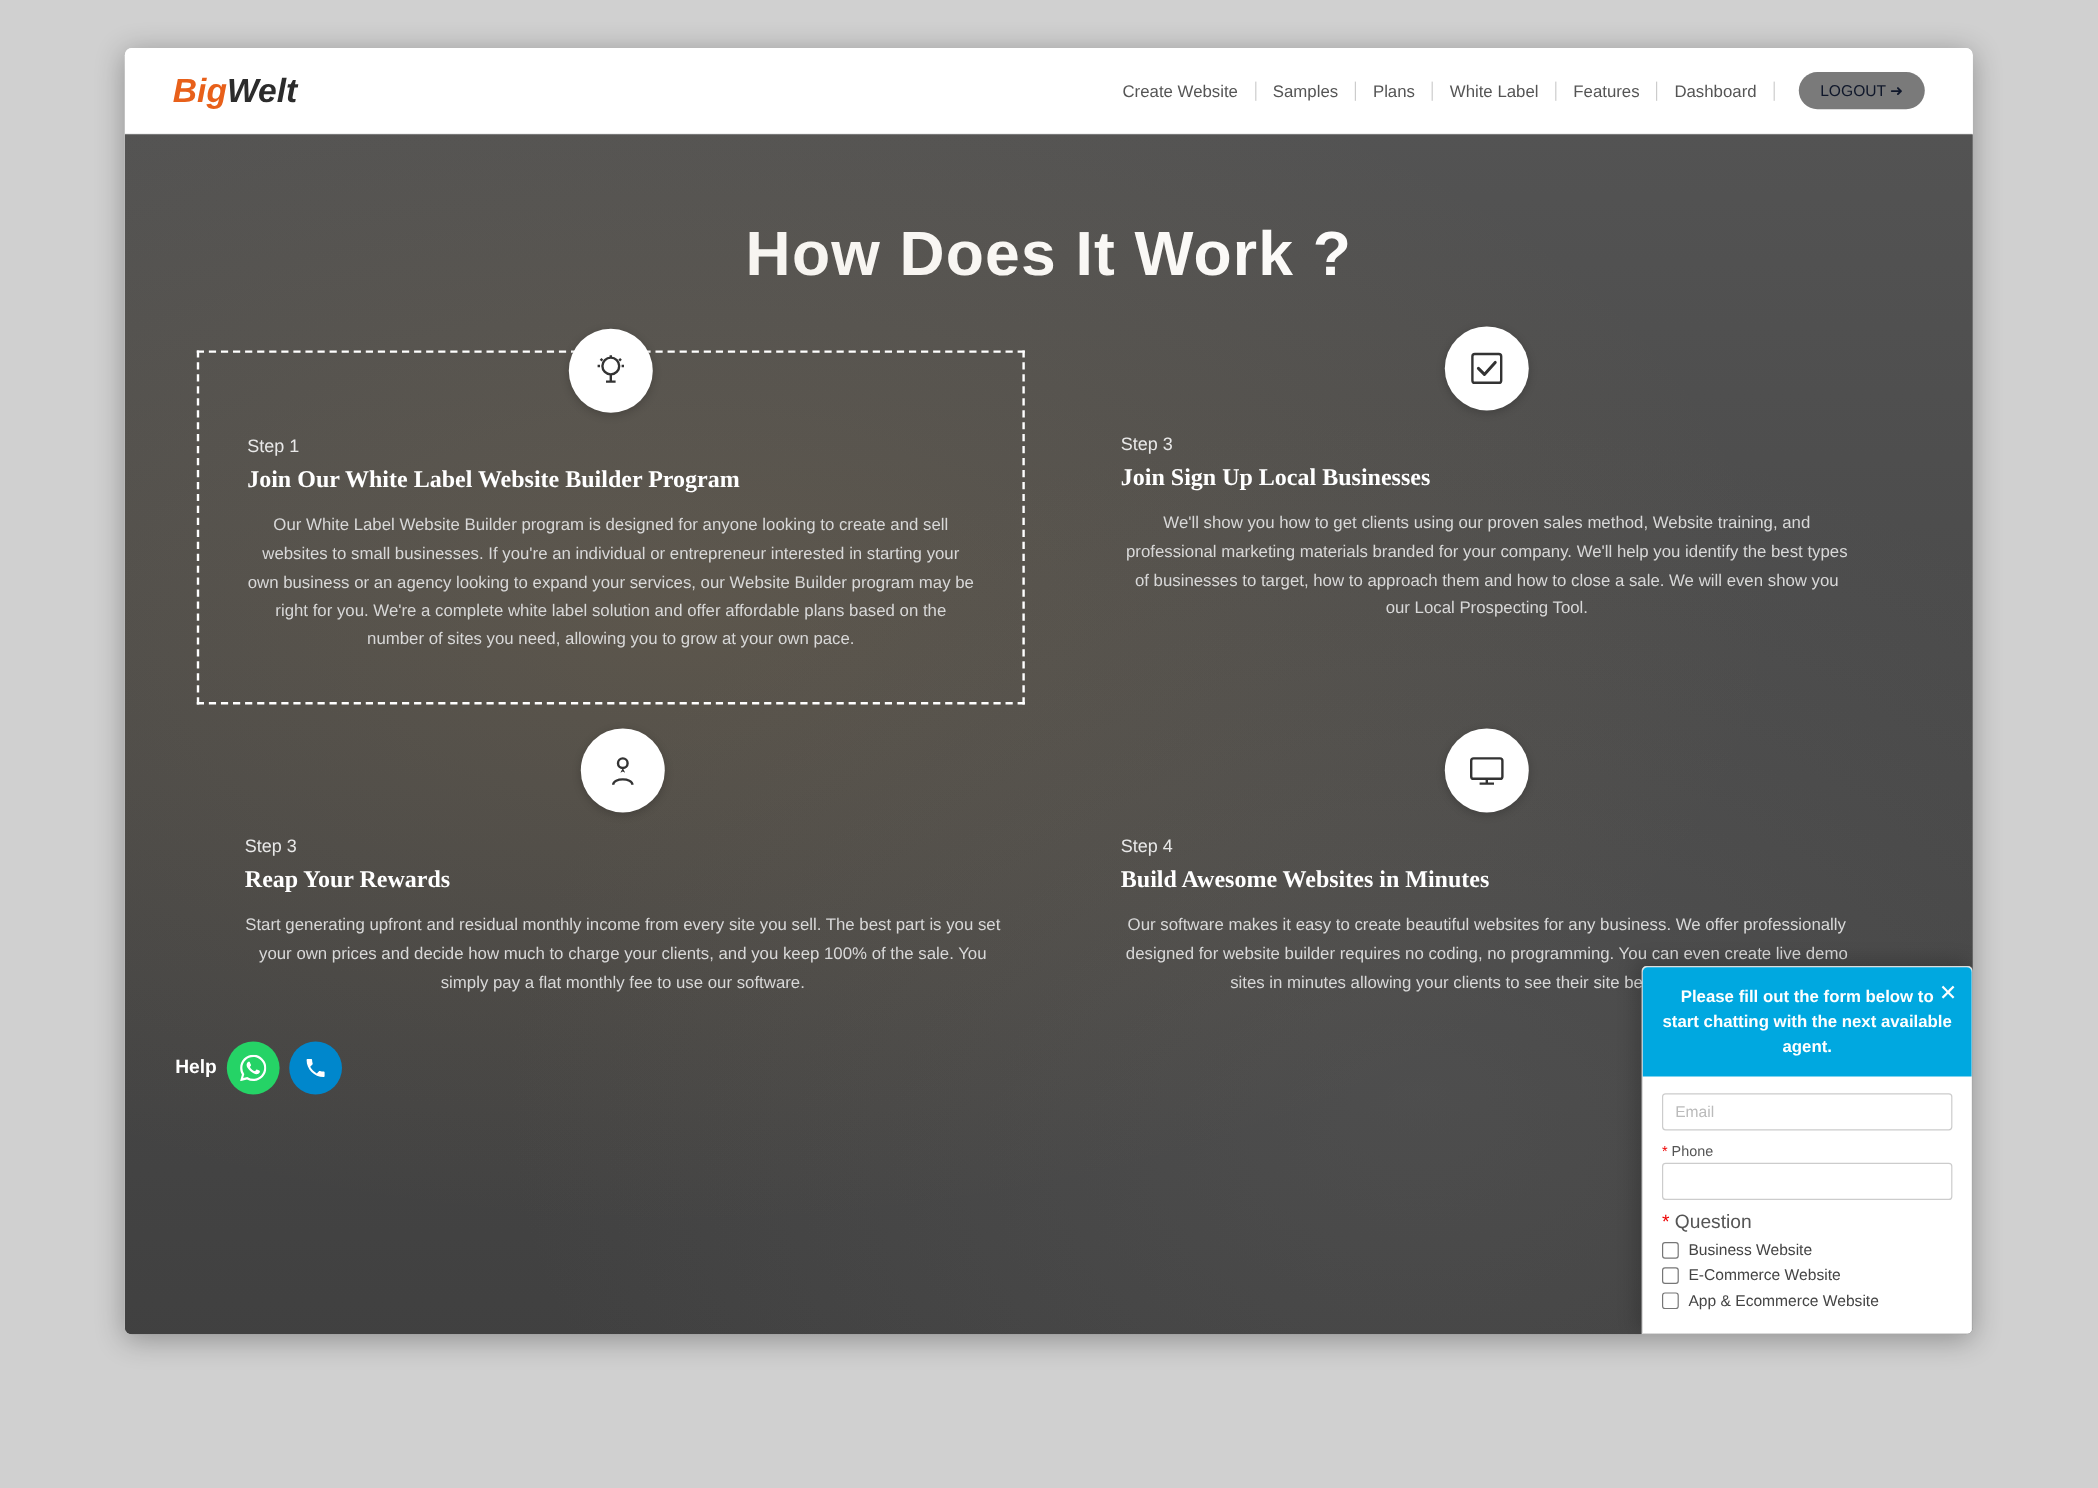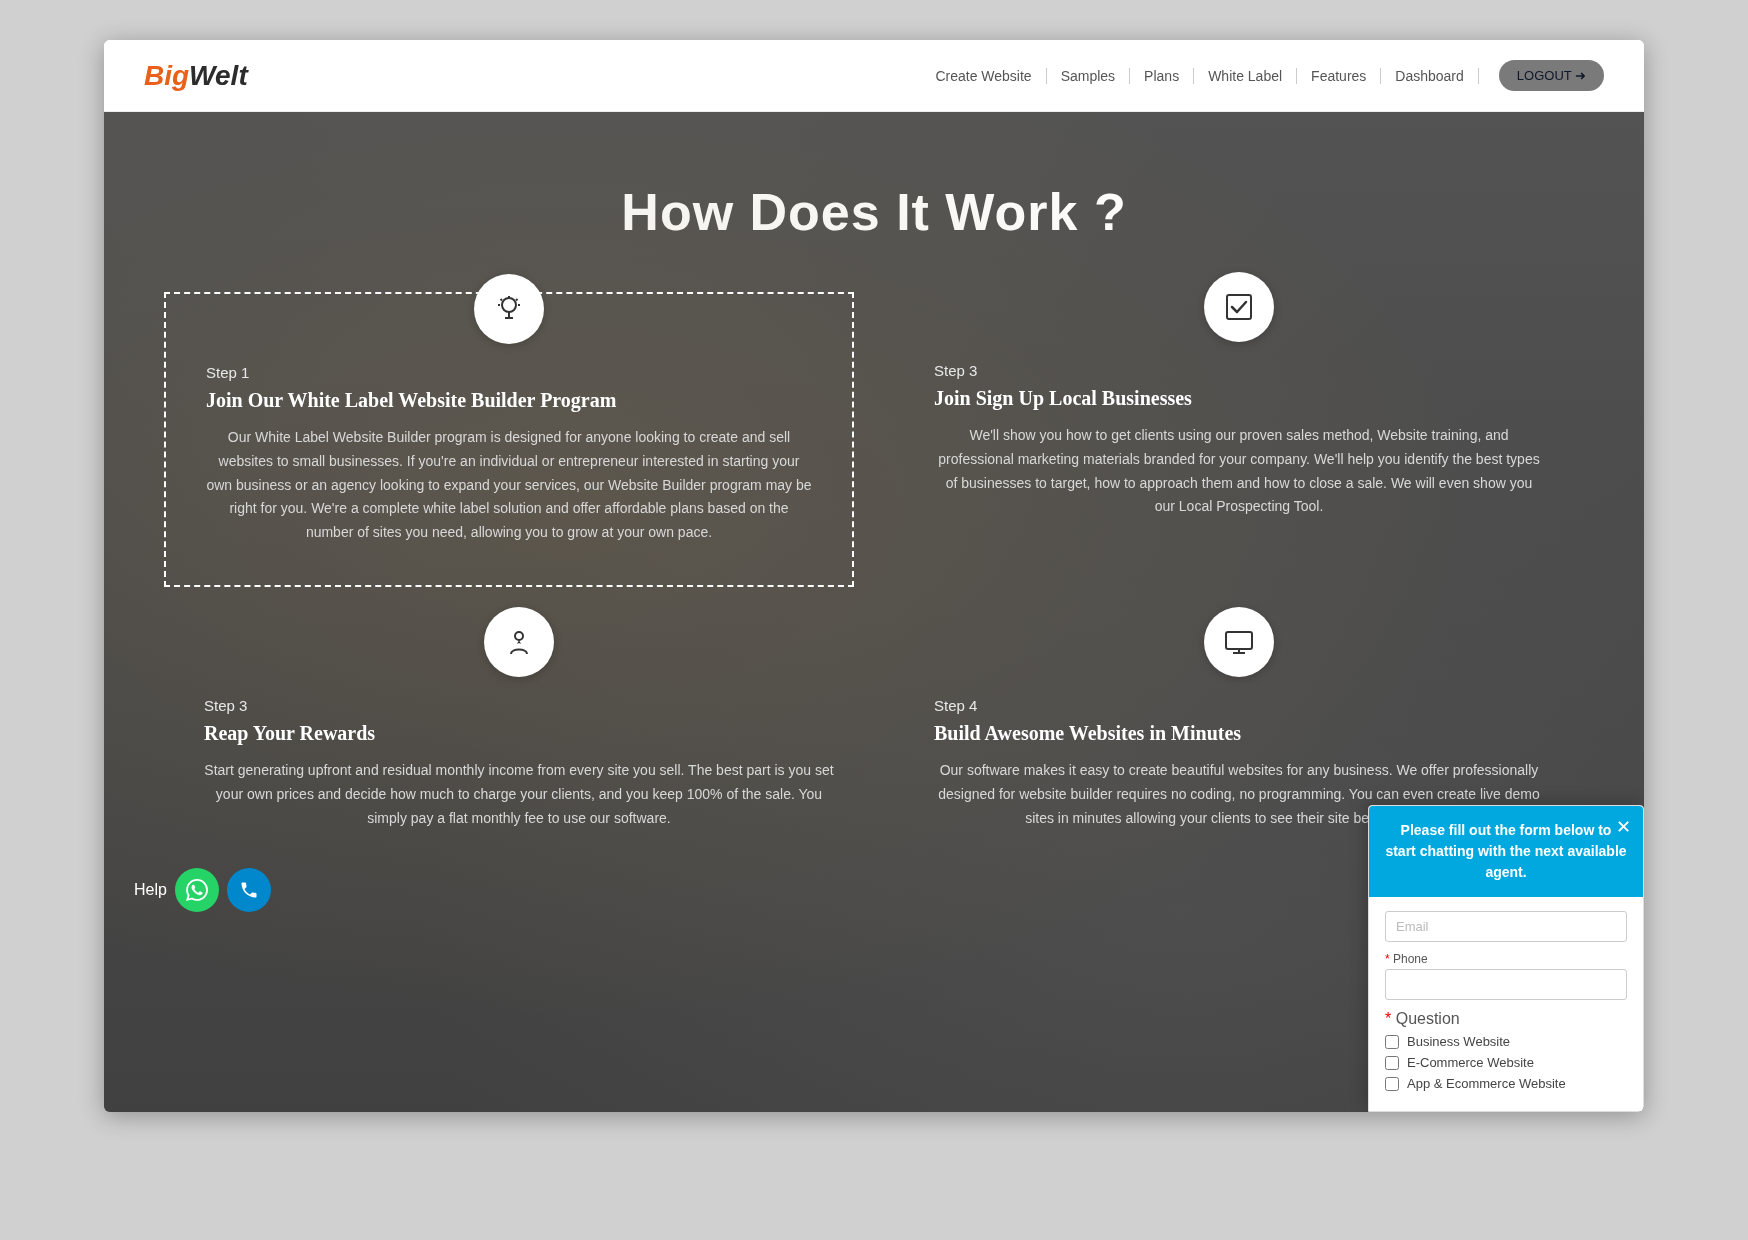--- a/index.html
+++ b/index.html
@@ -144,21 +144,22 @@
       bottom: 200px;
       left: 30px;
       display: flex;
       align-items: center;
       gap: 8px;
       z-index: 10;
     }
     .help-label {
       color: #fff;
       font-size: 16px;
-      font-weight: normal;
+      font-weight: bold;
+      margin-left: 12px;
     }
     .whatsapp-circle {
       width: 44px;
       height: 44px;
       border-radius: 50%;
       background: #25d366;
       display: flex;
       align-items: center;
       justify-content: center;
       color: white;

